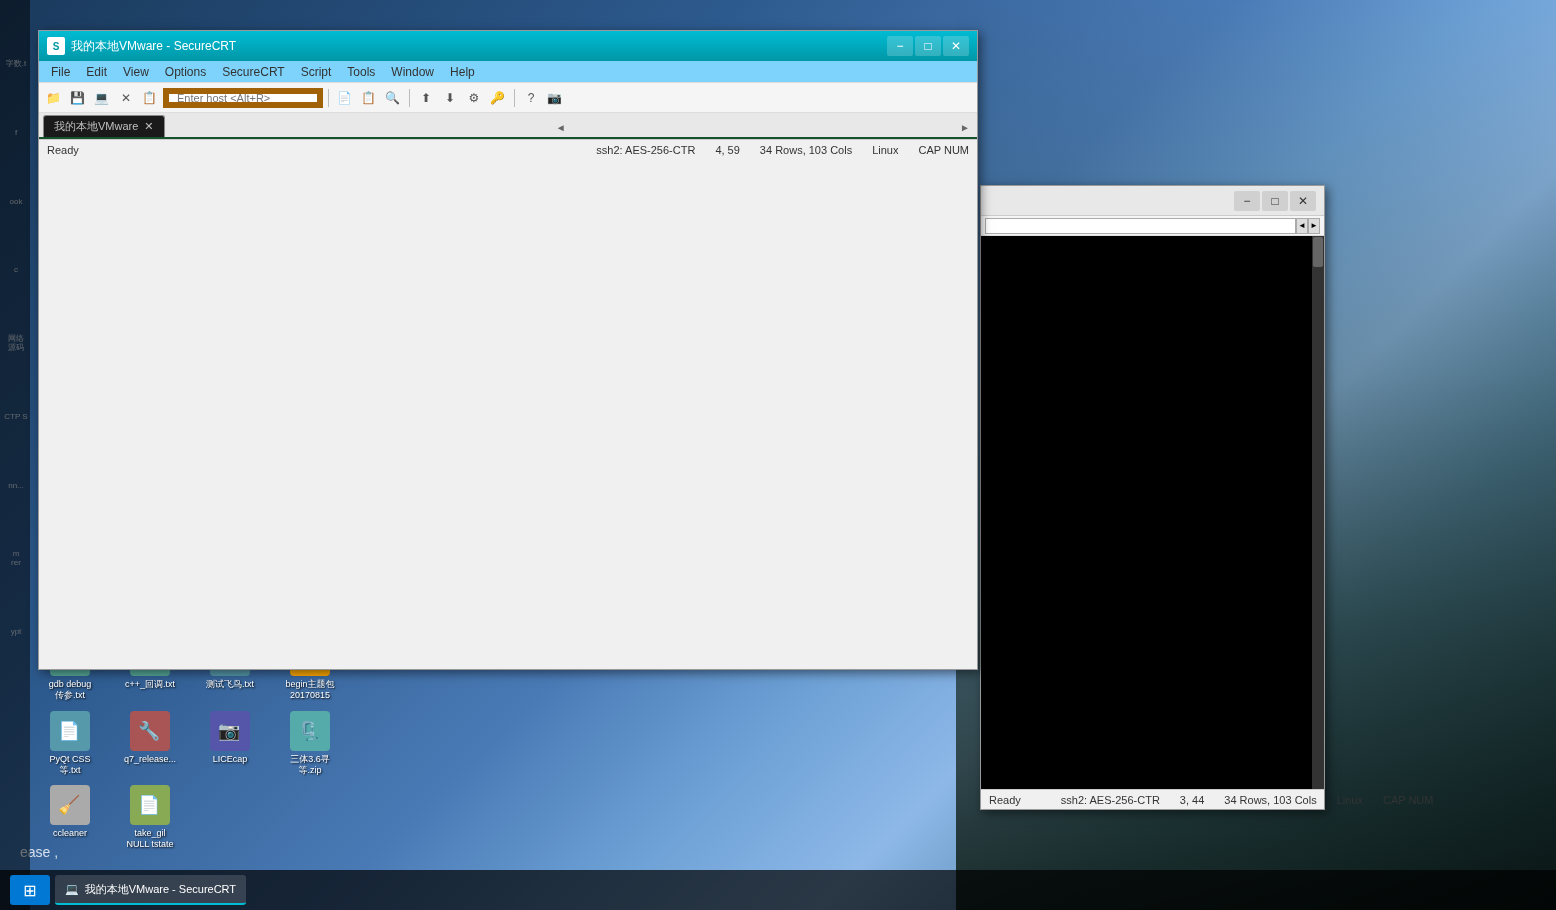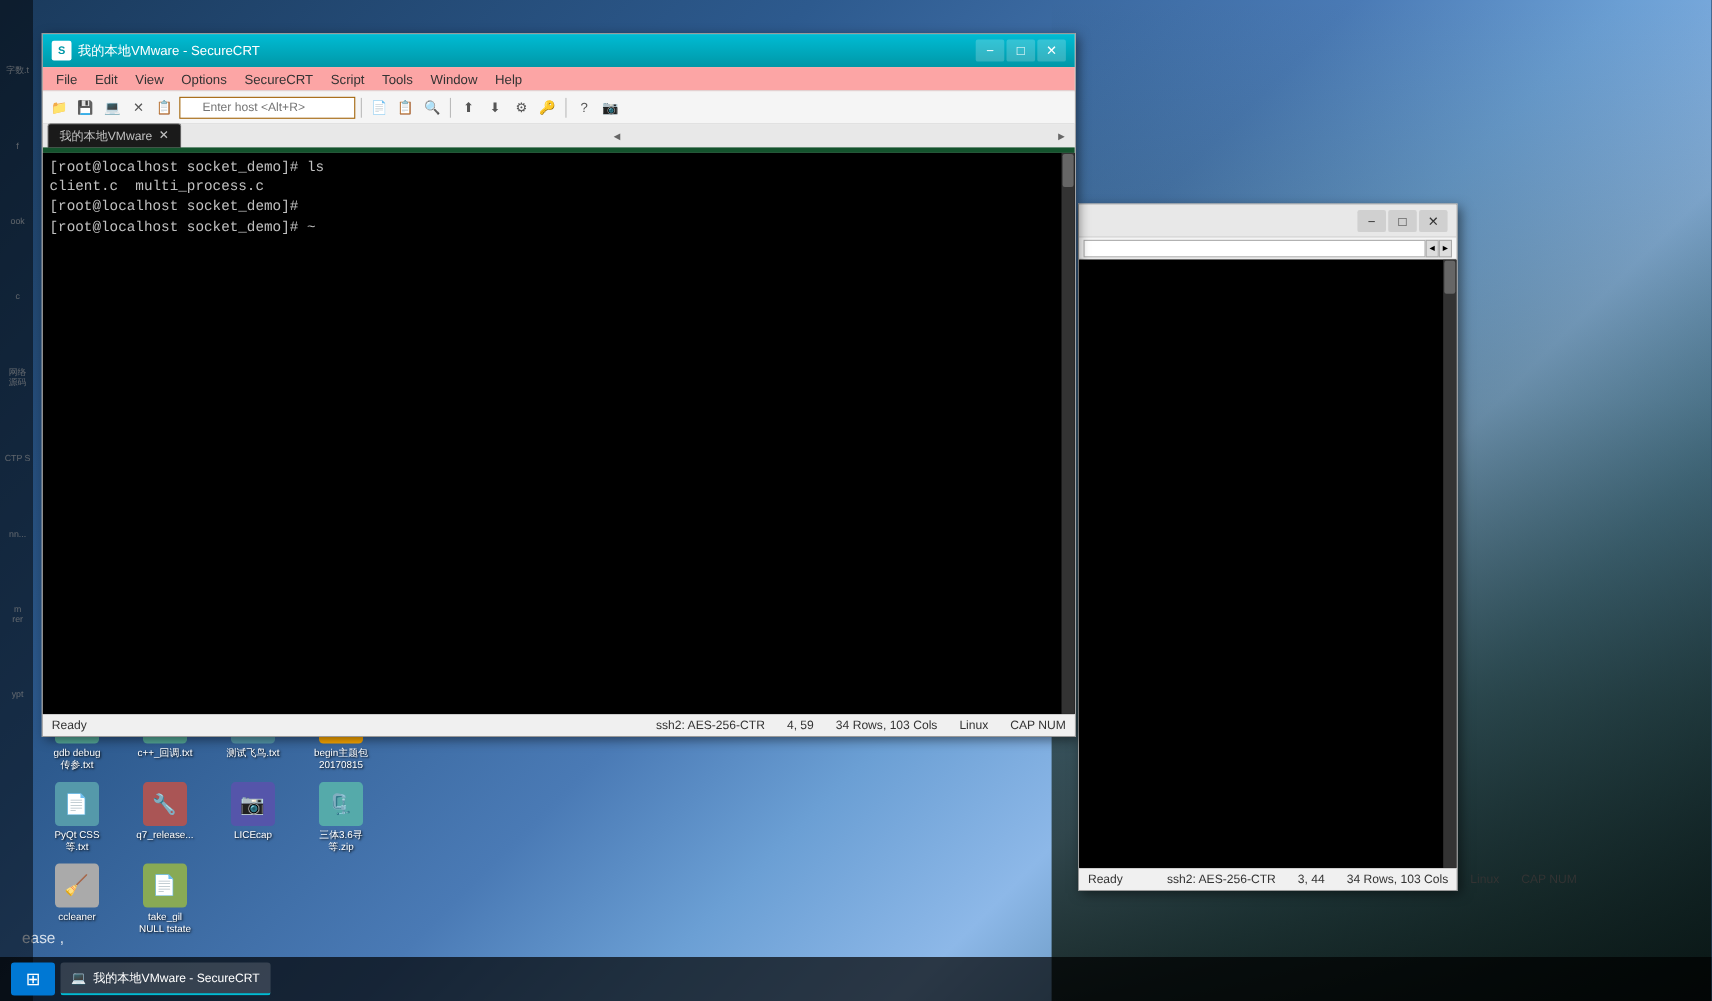--- a/index.html
+++ b/index.html
@@ -152,21 +152,21 @@
       cursor: pointer;
       display: flex;
       align-items: center;
       justify-content: center;
       border-radius: 2px;
     }
 
     
     .menu-bar {
       height: 22px;
-      background: #fca5a5;
+      background: #7dd3fc;
       display: flex;
       align-items: center;
       padding: 0 4px;
       border-bottom: 1px solid #ddd;
       flex-shrink: 0;
     }
 
     .menu-item {
       padding: 2px 8px;
       font-size: 12px;
@@ -197,39 +197,39 @@
       align-items: center;
       justify-content: center;
       font-size: 12px;
       border-radius: 2px;
       color: #555;
     }
 
     .toolbar-input {
       height: 20px;
       width: 160px;
-      border: 1px solid #a16207;
-      padding: 0 20px;
+      border: 6px solid #a16207;
+      padding: 0 8px;
       font-size: 11px;
       background: white;
       color: #666;
     }
 
     .toolbar-separator {
       width: 1px;
       height: 18px;
       background: #bbb;
       margin: 0 3px;
     }
 
     
     .tab-bar {
       height: 26px;
       background: #e8e8e8;
-      border-bottom: 5px solid #14532d;
+      border-bottom: 2px solid #14532d;
       display: flex;
       align-items: flex-end;
       padding: 0 4px;
       flex-shrink: 0;
     }
 
     .tab {
       height: 22px;
       padding: 0 10px;
       background: #d0d0d0;
@@ -516,31 +516,20 @@
 
   <div class="tab-bar">
     <div class="tab active">
       <span>我的本地VMware</span>
       <span class="tab-close">✕</span>
     </div>
     <button class="tab-nav-btn">◄</button>
     <button class="tab-nav-btn">►</button>
   </div>
 
-  <div class="terminal-container">
-    <div class="terminal-content">
-      <pre>[root@localhost socket_demo]# ls
-client.c  multi_process.c
-[root@localhost socket_demo]#
-[root@localhost socket_demo]# ~</pre>
-    </div>
-    <div class="terminal-scrollbar">
-      <div class="scroll-thumb"></div>
-    </div>
-  </div>
 
   <div class="status-bar">
     <span class="status-item">Ready</span>
     <span class="status-separator"></span>
     <span class="status-item">ssh2: AES-256-CTR</span>
     <span class="status-item">4, 59</span>
     <span class="status-item">34 Rows, 103 Cols</span>
     <span class="status-item">Linux</span>
     <span class="status-item">CAP NUM</span>
   </div>

